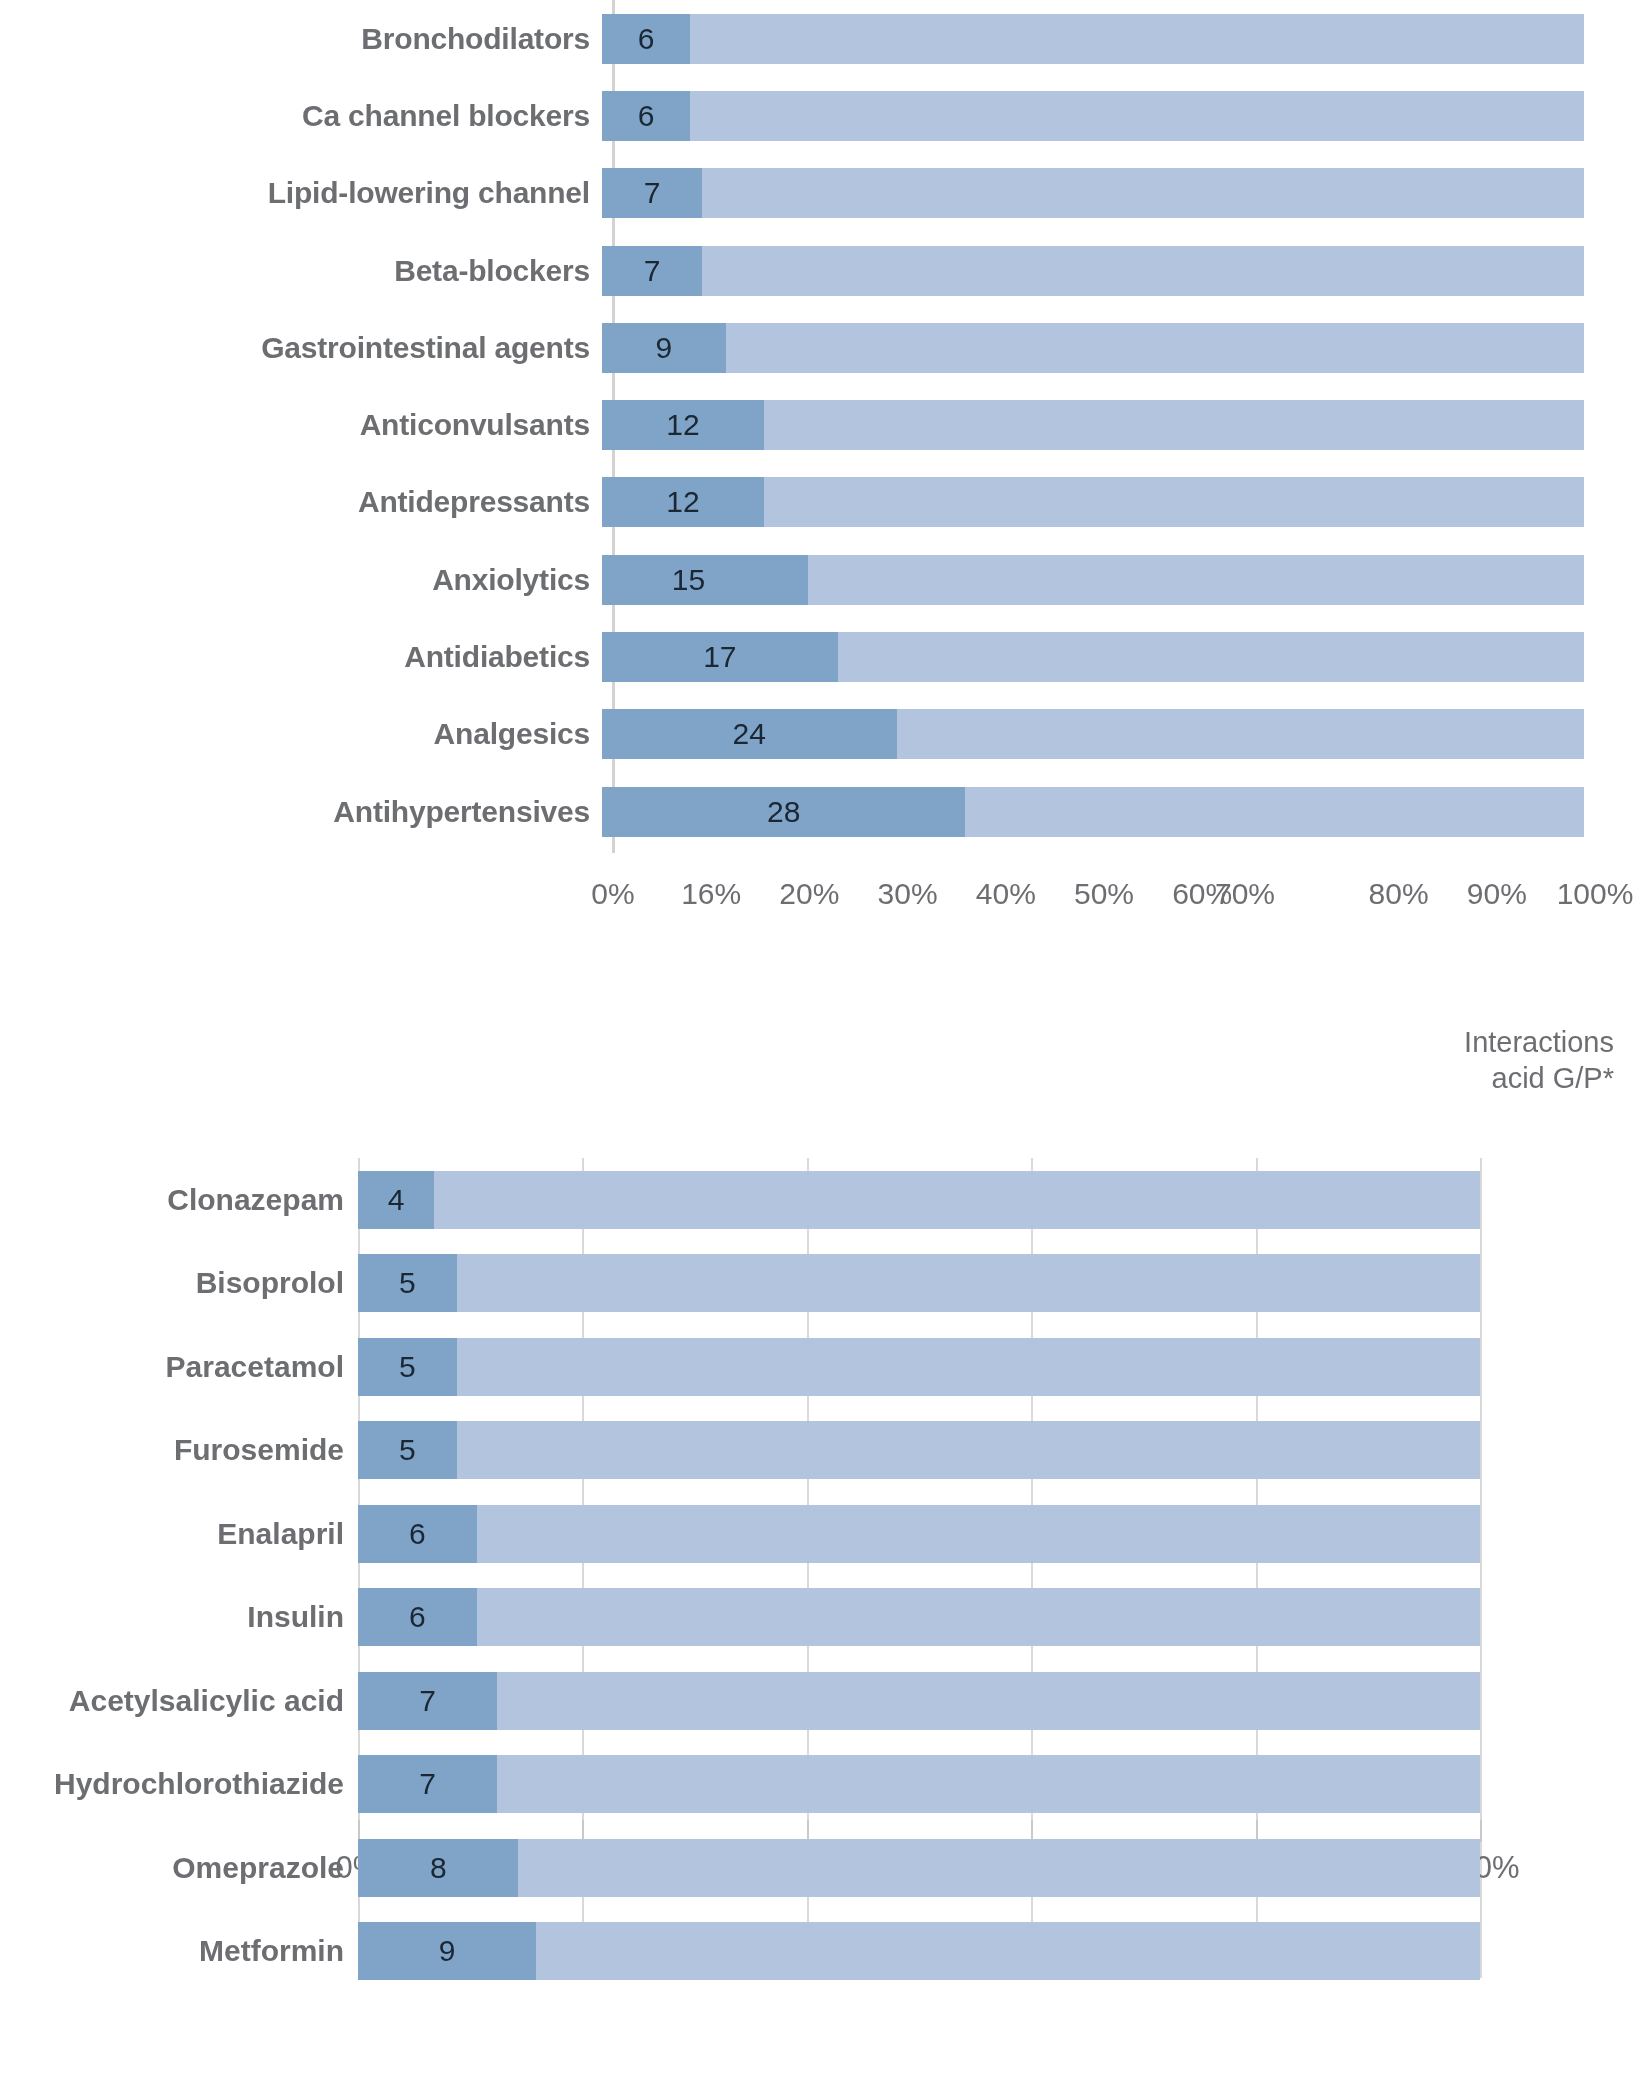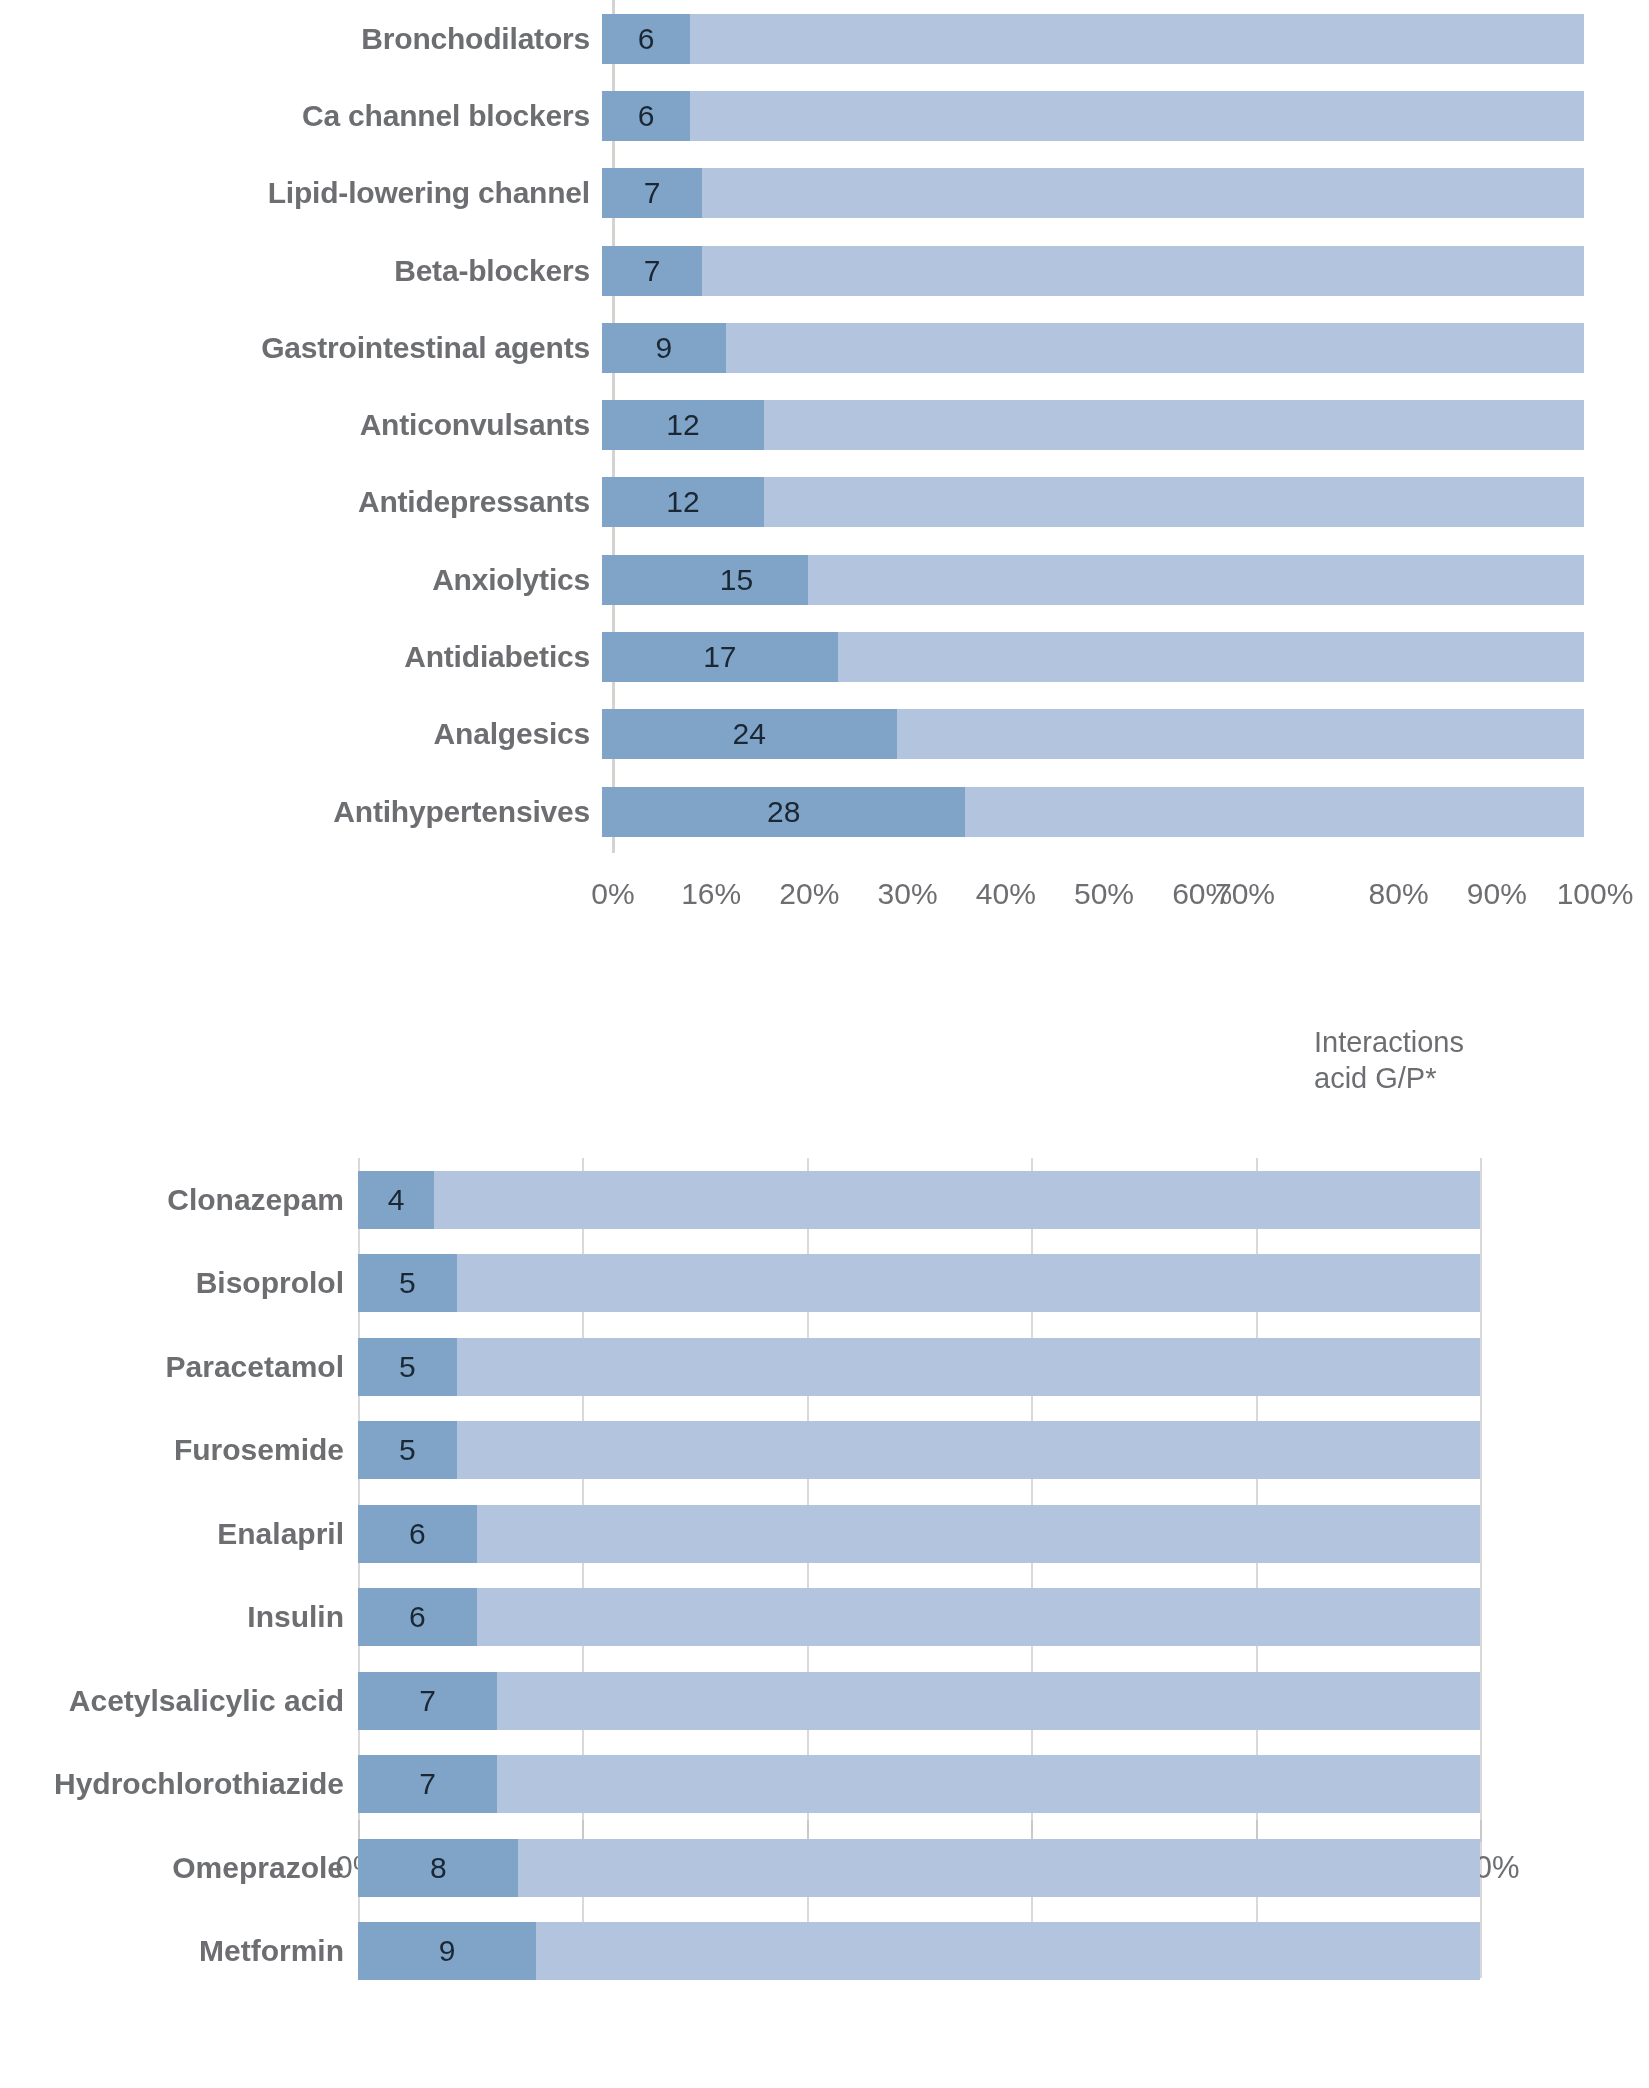--- a/index.html
+++ b/index.html
@@ -105,21 +105,21 @@
     left: 0;
     top: 990px;
     width: 1649px;
     height: 1098px;
   }
   #c2-header {
     position: absolute;
     right: 35px;
     top: 35px;
     width: 300px;
-    text-align: left;
+    text-align: right;
     font-size: 29px;
     color: #6d6e71;
     line-height: 1.23;
   }
   #c2-plot {
     position: absolute;
     left: 0;
     top: 168px;
     width: 1649px;
     height: 820px;
@@ -297,21 +297,21 @@
           <div class="c1-seg-light" style="left: 162.03px; background: rgb(179, 197, 222);"></div>
           <div class="c1-seg-dark" style="width: 162.03px; background: rgb(127, 164, 200);"></div>
           <div class="c1-val" style="left: 0px; width: 162.03px;">12</div>
         </div>
       </div>
       <div class="c1-row">
         <div class="c1-label">Anxiolytics</div>
         <div class="c1-track">
           <div class="c1-seg-light" style="left: 206.22px; background: rgb(179, 197, 222);"></div>
           <div class="c1-seg-dark" style="width: 206.22px; background: rgb(127, 164, 200);"></div>
-          <div class="c1-val" style="left: 0px; width: 173px; margin-left: 48px;">15</div>
+          <div class="c1-val" style="left: 0px; width: 173px;">15</div>
         </div>
       </div>
       <div class="c1-row">
         <div class="c1-label">Antidiabetics</div>
         <div class="c1-track">
           <div class="c1-seg-light" style="left: 235.68px; background: rgb(179, 197, 222);"></div>
           <div class="c1-seg-dark" style="width: 235.68px; background: rgb(127, 164, 200);"></div>
           <div class="c1-val" style="left: 0px; width: 235.68px;">17</div>
         </div>
       </div>

